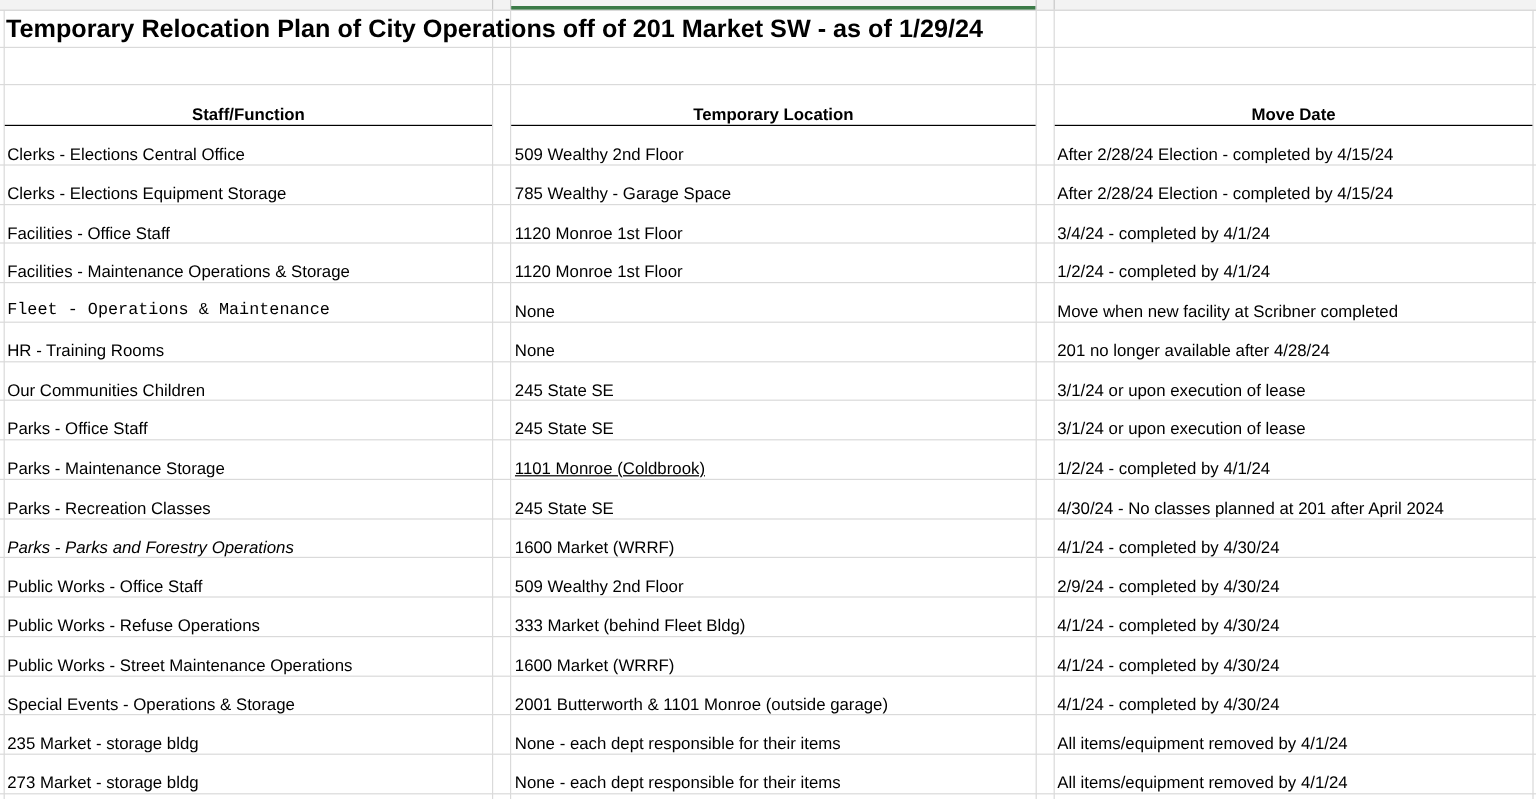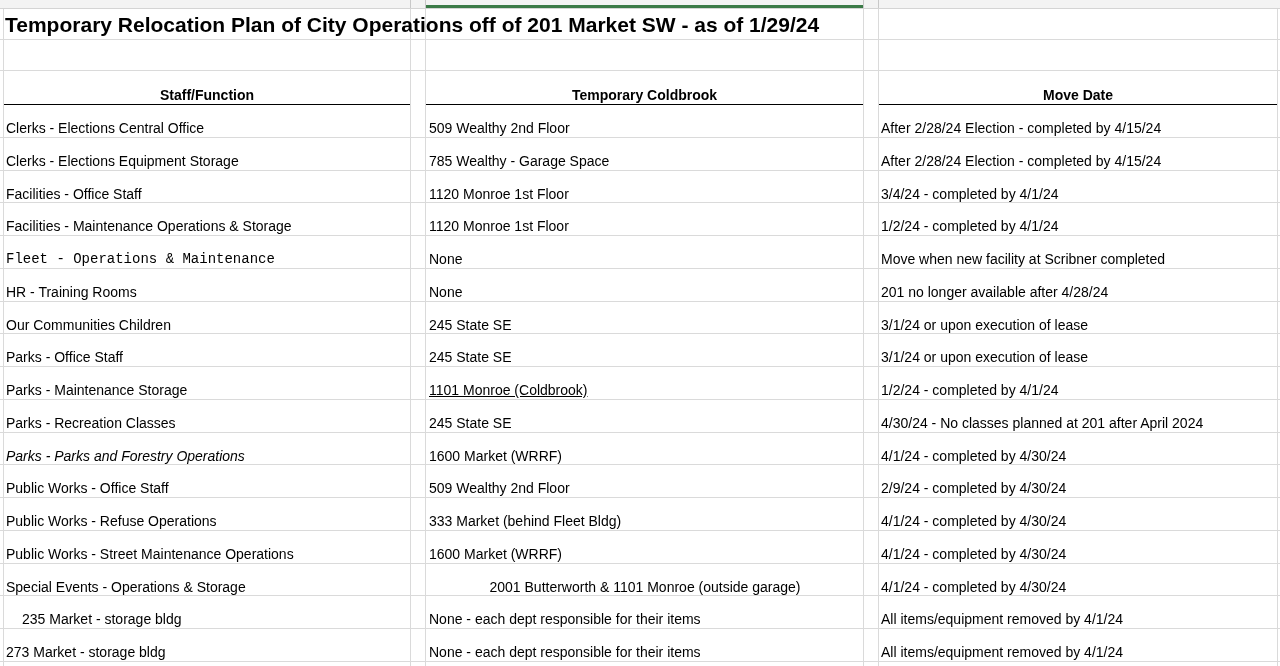--- a/index.html
+++ b/index.html
@@ -58,21 +58,21 @@
 <div class="vline" style="left:878px"></div>
 <div class="vline" style="left:1277px"></div>
 
 <div class="row" style="top:9px;height:30px"></div>
 <div class="row" style="top:40px;height:30px"></div>
 <div class="row" style="top:71px;height:34px;border-bottom:none"></div>
 
 <div class="title">Temporary Relocation Plan of City Operations off of 201 Market SW - as of 1/29/24</div>
 
 <div class="hdr" style="left:4px;width:406px">Staff/Function</div>
-<div class="hdr" style="left:426px;width:437px">Temporary Coldbrook</div>
+<div class="hdr" style="left:426px;width:437px">Temporary Location</div>
 <div class="hdr" style="left:879px;width:398px">Move Date</div>
 
 <div class="hdr-underline" style="left:4px;width:406px"></div>
 <div class="hdr-underline" style="left:426px;width:437px"></div>
 <div class="hdr-underline" style="left:879px;width:398px"></div>
 
 <div id="rows">
     <div class="row" style="top: 105px; height: 31.75px;"></div>
     <div class="cell" style="left: 6px; width: 402px; top: 120px;">Clerks - Elections Central Office</div>
     <div class="cell" style="left: 429px; width: 432px; top: 120px;">509 Wealthy 2nd Floor</div>
@@ -124,23 +124,23 @@
     <div class="row" style="top: 498px; height: 31.75px;"></div>
     <div class="cell" style="left: 6px; width: 402px; top: 513px;">Public Works - Refuse Operations</div>
     <div class="cell" style="left: 429px; width: 432px; top: 513px;">333 Market (behind Fleet Bldg)</div>
     <div class="cell" style="left: 881px; width: 394px; top: 513px;">4/1/24 - completed by 4/30/24</div>
     <div class="row" style="top: 530.75px; height: 31.75px;"></div>
     <div class="cell" style="left: 6px; width: 402px; top: 545.75px;">Public Works - Street Maintenance Operations</div>
     <div class="cell" style="left: 429px; width: 432px; top: 545.75px;">1600 Market (WRRF)</div>
     <div class="cell" style="left: 881px; width: 394px; top: 545.75px;">4/1/24 - completed by 4/30/24</div>
     <div class="row" style="top: 563.5px; height: 31.75px;"></div>
     <div class="cell" style="left: 6px; width: 402px; top: 578.5px;">Special Events - Operations &amp; Storage</div>
-    <div class="cell" style="left: 429px; width: 432px; top: 578.5px; text-align: center;">2001 Butterworth &amp; 1101 Monroe (outside garage)</div>
+    <div class="cell" style="left: 429px; width: 432px; top: 578.5px;">2001 Butterworth &amp; 1101 Monroe (outside garage)</div>
     <div class="cell" style="left: 881px; width: 394px; top: 578.5px;">4/1/24 - completed by 4/30/24</div>
     <div class="row" style="top: 596.25px; height: 31.75px;"></div>
-    <div class="cell" style="left: 22px; width: 402px; top: 611.25px;">235 Market - storage bldg</div>
+    <div class="cell" style="left: 6px; width: 402px; top: 611.25px;">235 Market - storage bldg</div>
     <div class="cell" style="left: 429px; width: 432px; top: 611.25px;">None - each dept responsible for their items</div>
     <div class="cell" style="left: 881px; width: 394px; top: 611.25px;">All items/equipment removed by 4/1/24</div>
     <div class="row" style="top: 629px; height: 31.75px;"></div>
     <div class="cell" style="left: 6px; width: 402px; top: 644px;">273 Market - storage bldg</div>
     <div class="cell" style="left: 429px; width: 432px; top: 644px;">None - each dept responsible for their items</div>
     <div class="cell" style="left: 881px; width: 394px; top: 644px;">All items/equipment removed by 4/1/24</div>
   </div>
 
 </body></html>

